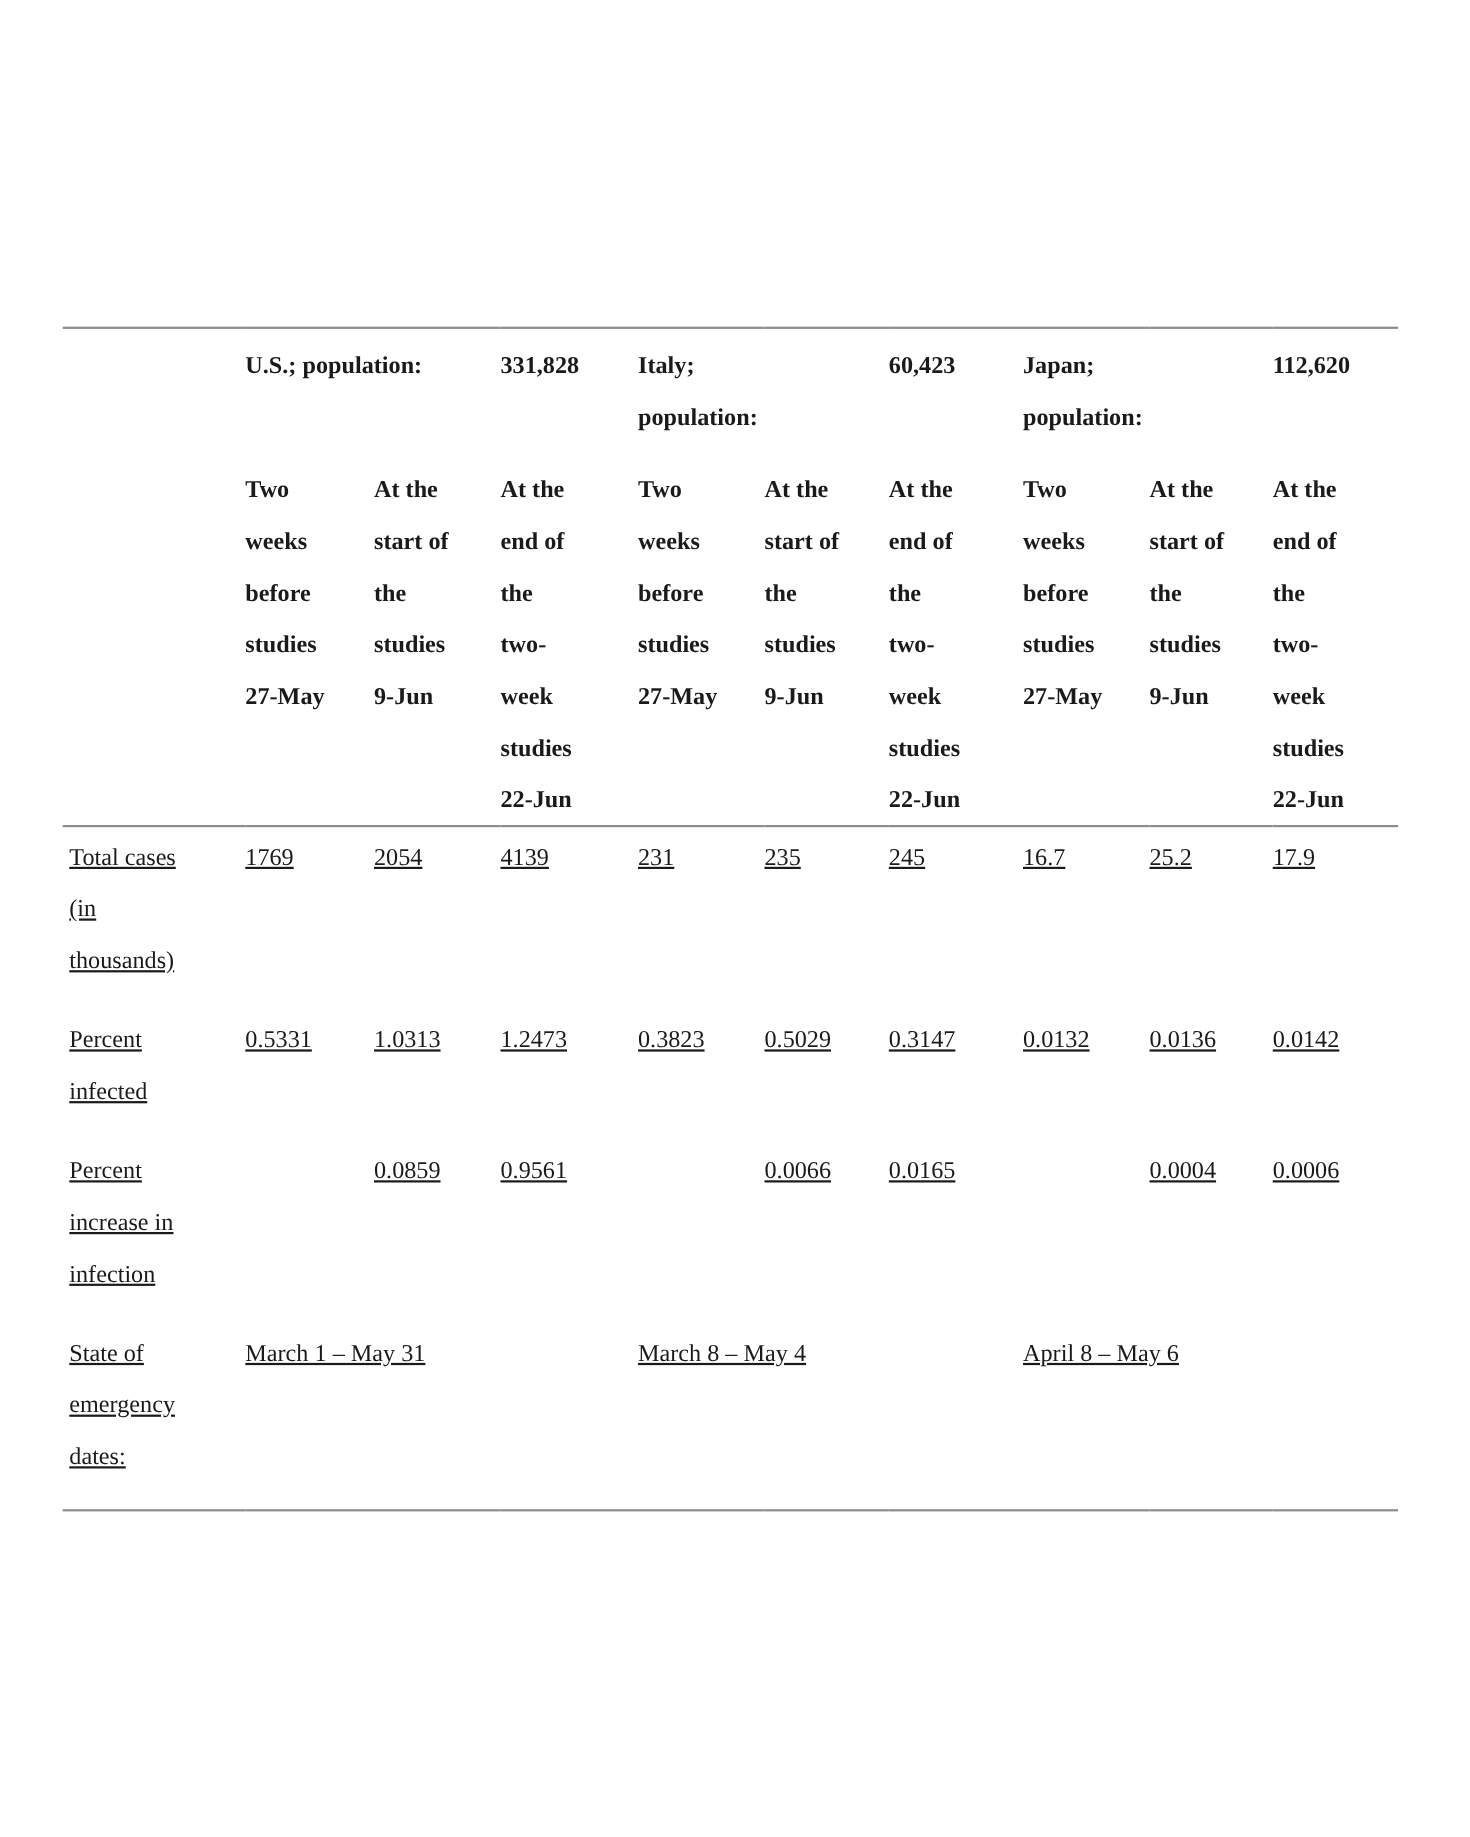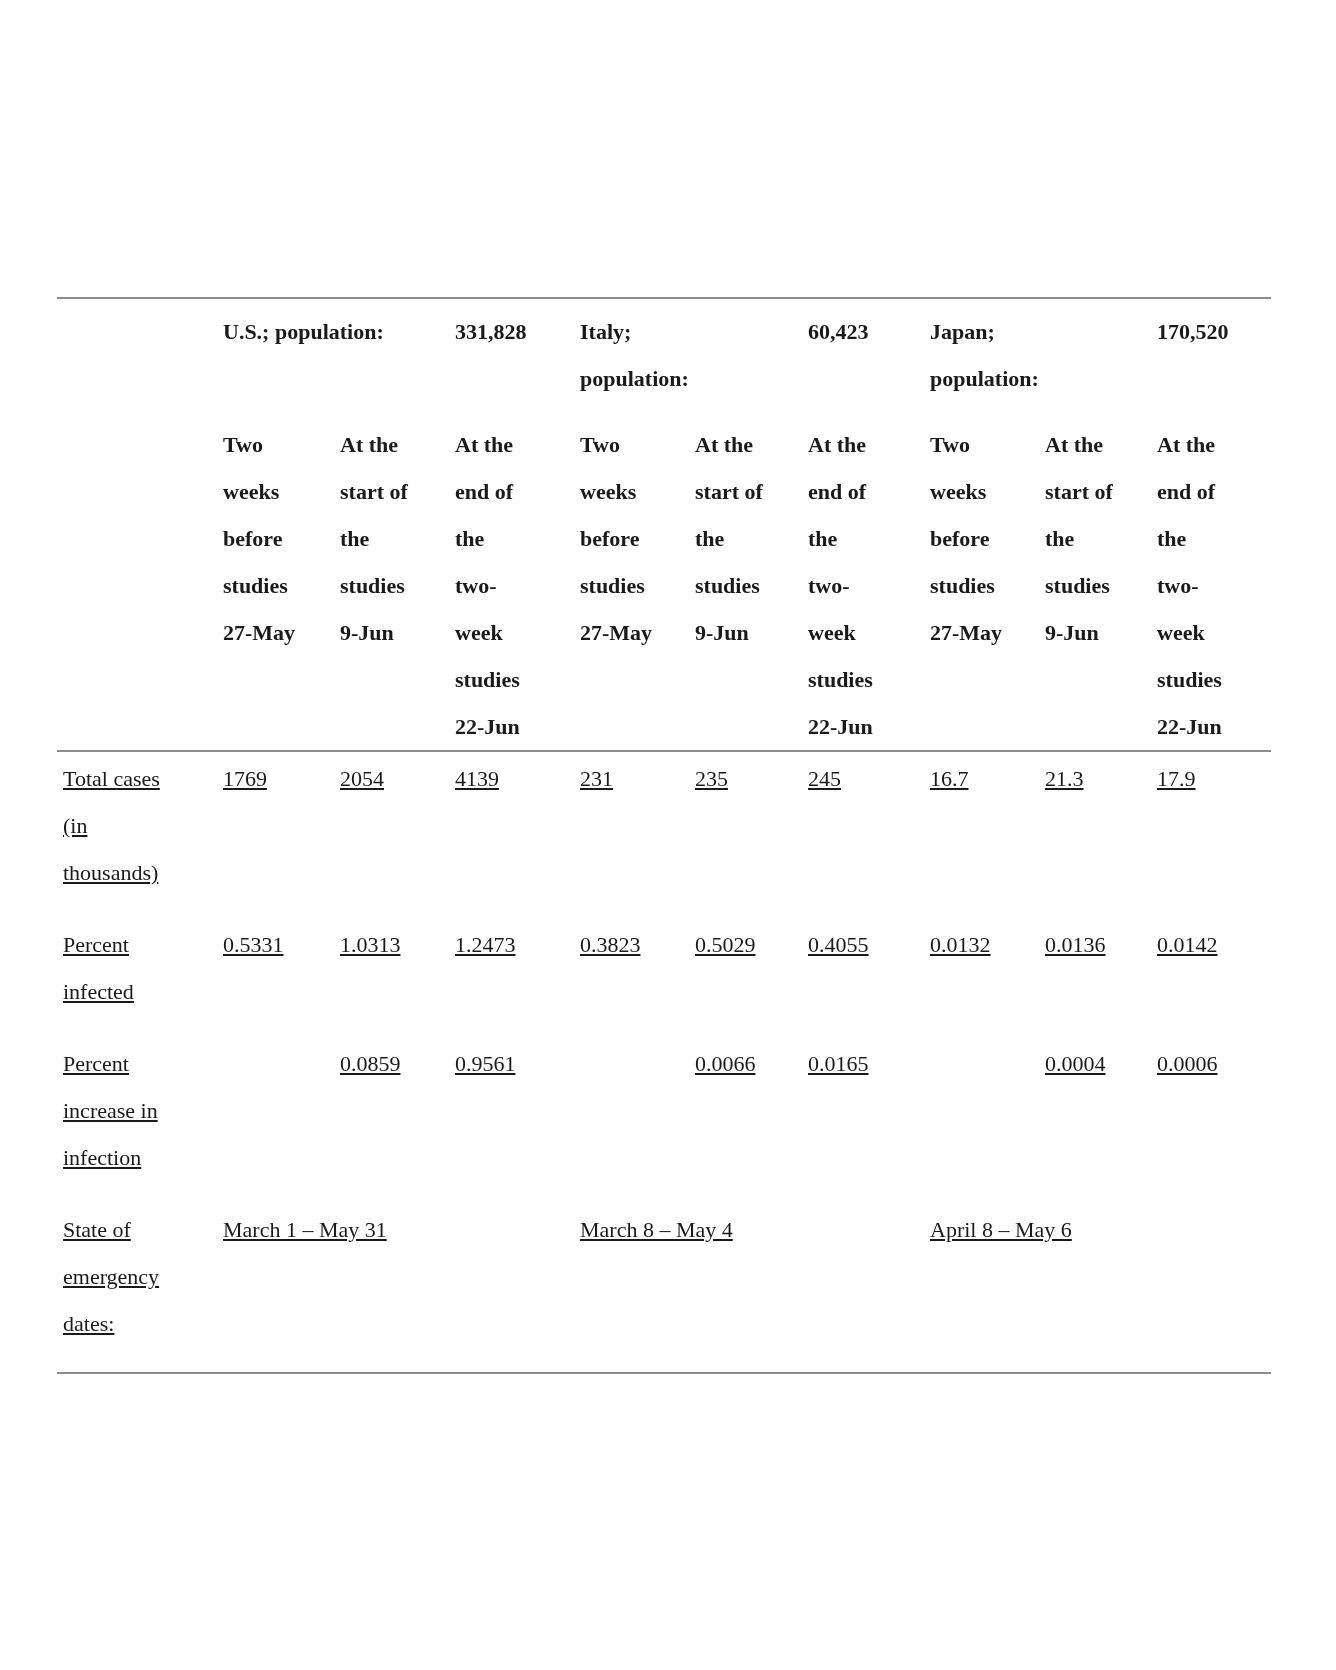--- a/index.html
+++ b/index.html
@@ -64,21 +64,21 @@
     <thead>
       <tr class="group-row">
         <th class="label-col"></th>
         <th colspan="2">U.S.; population:</th>
         <th>331,828</th>
         <th colspan="2">Italy;
 population:</th>
         <th>60,423</th>
         <th colspan="2">Japan;
 population:</th>
-        <th>170,520</th>
+        <th>112,620</th>
       </tr>
       <tr class="col-head-row">
         <th class="label-col"></th>
         <th>Two
 weeks
 before
 studies
 27-May</th>
         <th>At the
 start of
@@ -133,32 +133,32 @@
         <td class="label-col">Total cases
 (in
 thousands)</td>
         <td>1769</td>
         <td>2054</td>
         <td>4139</td>
         <td>231</td>
         <td>235</td>
         <td>245</td>
         <td>16.7</td>
-        <td>21.3</td>
+        <td>25.2</td>
         <td>17.9</td>
       </tr>
       <tr>
         <td class="label-col">Percent
 infected</td>
         <td>0.5331</td>
         <td>1.0313</td>
         <td>1.2473</td>
         <td>0.3823</td>
         <td>0.5029</td>
-        <td>0.4055</td>
+        <td>0.3147</td>
         <td>0.0132</td>
         <td>0.0136</td>
         <td>0.0142</td>
       </tr>
       <tr>
         <td class="label-col">Percent
 increase in
 infection</td>
         <td></td>
         <td>0.0859</td>

